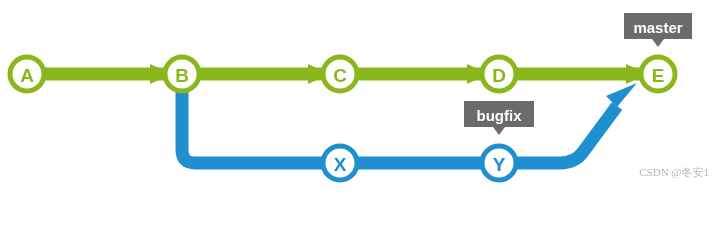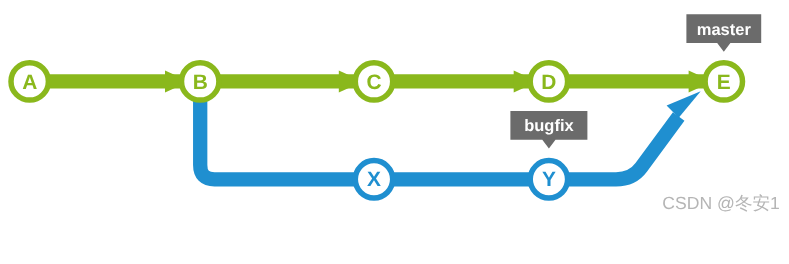--- a/index.html
+++ b/index.html
@@ -39,23 +39,23 @@
     font-family: "Liberation Sans", sans-serif;
     font-size: 15px;
     font-weight: bold;
     fill: #ffffff;
     text-anchor: middle;
     dominant-baseline: central;
   }
   .watermark {
     position: absolute;
     right: 8px;
-    bottom: 4px;
-    font-family: Liberation Sans, sans-serif;
-    font-size: 16px;
+    bottom: 20px;
+    font-family: Liberation Serif, serif;
+    font-size: 11px;
     color: #b5b5b5;
     white-space: nowrap;
   }
 </style>
 </head>
 <body>
 
 <div id="diagram-root">
 
   <svg id="git-graph" viewBox="0 0 717 200">

